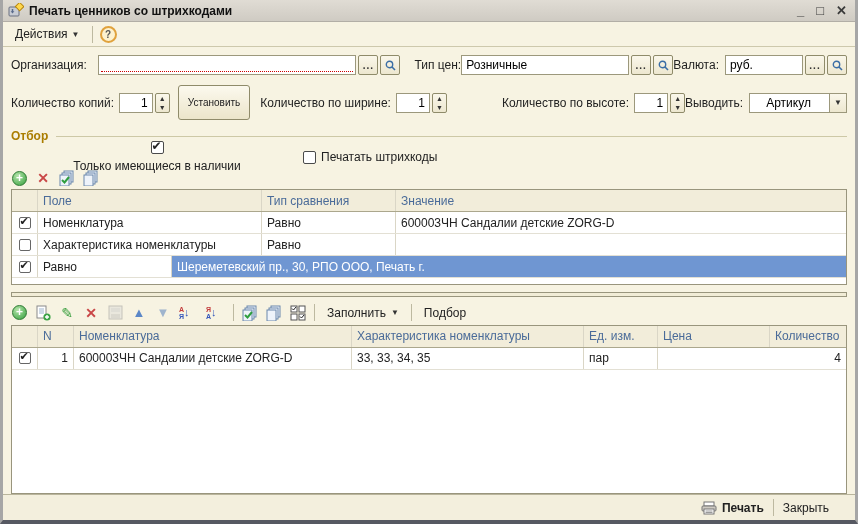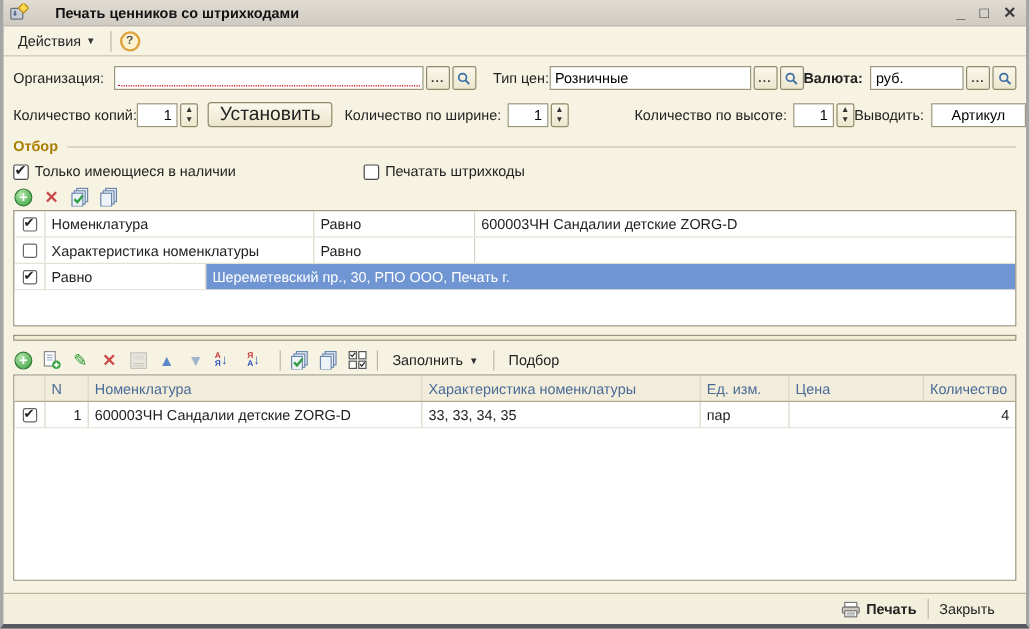--- a/index.html
+++ b/index.html
@@ -5,21 +5,21 @@
   * { box-sizing: border-box; margin: 0; padding: 0; font-family: "Liberation Sans", sans-serif; }
   html,body { width: 858px; height: 524px; }
   body { background:#d4d0c8; }
 
   .window { width:858px; height:524px; display:flex; flex-direction:column;
     background:#f7f3e2; border-left:3px solid #a6a6a6; border-right:3px solid #a6a6a6;
     border-bottom:4px solid #565962; overflow:hidden; }
 
   
   .titlebar { height:22px; background:linear-gradient(#e0dcd4,#cfcbc3); display:flex;
-    align-items:center; padding:0 8px 0 5px; gap:22px; flex:none; border-bottom:1px solid #b2aea6; }
+    align-items:center; padding:0 8px 0 5px; gap:5px; flex:none; border-bottom:1px solid #b2aea6; }
   .titlebar .title { font-weight:bold; font-size:12px; color:#111; flex:1; }
   .win-controls { display:flex; gap:12px; align-items:center; }
   .win-btn { font-size:13px; color:#3a3a3a; font-weight:bold; line-height:1; cursor:default; }
 
   
   .menubar { height:25px; display:flex; align-items:center; gap:7px; padding:0 7px;
     border-bottom:1px solid #cdc8ac; flex:none; }
   .menu-btn { font-size:12px; color:#222; padding:2px 5px; display:flex; align-items:center; gap:4px; }
   .dd-glyph { font-size:8px; color:#333; }
   .vsep { width:1px; height:17px; background:#bdb9a0; }
@@ -39,21 +39,21 @@
   .req-wrap { position:relative; display:flex; }
   .req-wrap::after { content:""; position:absolute; left:3px; right:3px; bottom:3px;
     border-bottom:1px dotted #cc0000; pointer-events:none; }
 
   .spin { width:15px; height:20px; display:flex; flex-direction:column; border:1px solid #8f8b6a;
     border-radius:2px; margin-left:2px; background:linear-gradient(#faf7ea,#ede7cf); overflow:hidden; }
   .spin span { flex:1; font-size:7px; line-height:1; display:flex; align-items:center; justify-content:center; color:#333; }
   .num { text-align:right; }
 
   .push-btn { border:1px solid #8f8b6a; background:linear-gradient(#fcf9ee,#ebe5ca);
-    border-radius:3px; font-size:16px; color:#222; padding:0 9px; height:21px;
+    border-radius:3px; font-size:10px; color:#222; padding:0 9px; height:35px;
     display:flex; align-items:center;text-align:center; }
 
   .select { display:flex; height:20px; border:1px solid #9c987c; background:#fff; width:98px; }
   .select .sel-val { flex:1; font-size:12px; padding:1px 16px; display:flex; align-items:center; }
   .select .sel-btn { width:17px; background:linear-gradient(#faf7ea,#ede7cf); border-left:1px solid #9c987c;
     display:flex; align-items:center; justify-content:center; font-size:8px; color:#333; }
 
   .section-title { margin-top:9px; color:#aa7d00; font-weight:bold; font-size:12px;
     display:flex; align-items:center; gap:8px; }
   .section-title::after { content:""; flex:1; height:1px; background:#cdc8a6; }
@@ -163,21 +163,21 @@
       <span class="field">
         <input class="tin" style="width: 168px;" value="Розничные">
         <span class="btn-sq">...</span>
         <span class="btn-sq">
           <svg width="11" height="11" viewBox="0 0 11 11">
               <circle cx="4.5" cy="4.5" r="3.2" fill="none" stroke="#3b6ea5" stroke-width="1.4"></circle>
               <line x1="7" y1="7" x2="10" y2="10" stroke="#3b6ea5" stroke-width="1.6"></line>
             </svg>
         </span>
       </span>
-      <span class="lbl" style="margin-left:auto; margin-right:6px;font-weight:bold;">Валюта:</span>
+      <span class="lbl" style="margin-left:auto; margin-right:6px;">Валюта:</span>
       <span class="field">
         <input class="tin" style="width: 78px;" value="руб.">
         <span class="btn-sq">...</span>
         <span class="btn-sq">
           <svg width="11" height="11" viewBox="0 0 11 11">
               <circle cx="4.5" cy="4.5" r="3.2" fill="none" stroke="#3b6ea5" stroke-width="1.4"></circle>
               <line x1="7" y1="7" x2="10" y2="10" stroke="#3b6ea5" stroke-width="1.6"></line>
             </svg>
         </span>
       </span>
@@ -214,21 +214,21 @@
         <span class="sel-val">Артикул</span>
         <span class="sel-btn">▼</span>
       </span>
     </div>
 
     <div class="section-title">
       <span>Отбор</span>
     </div>
 
     <div class="cb-line">
-      <span class="cb-group" style="width:292px;">
+      <span class="cb-group" style="width:292px;flex-direction:column;">
         <span class="cb checked"></span>
         <span class="cb-lbl">Только имеющиеся в наличии</span>
       </span>
       <span class="cb-group">
         <span class="cb"></span>
         <span class="cb-lbl">Печатать штрихкоды</span>
       </span>
     </div>
 
     <div class="toolbar">
@@ -245,20 +245,26 @@
       <span class="icon">
         <svg width="16" height="16" viewBox="0 0 16 16">
           <rect x="5" y="1" width="9" height="11" fill="#eef3fa" stroke="#6a87ab"></rect>
           <rect x="3" y="3" width="9" height="11" fill="#eef3fa" stroke="#6a87ab"></rect>
           <rect x="1" y="5" width="9" height="11" fill="#eef3fa" stroke="#6a87ab"></rect>
         </svg>
       </span>
     </div>
 
     <div class="grid t1">
+      <div class="trow thead">
+        <span class="cell ck c1-ck"></span>
+        <span class="cell c1-field">Поле</span>
+        <span class="cell c1-comp">Тип сравнения</span>
+        <span class="cell last">Значение</span>
+      </div>
       <div class="trow">
         <span class="cell ck c1-ck">
             <span class="cb-small checked"></span>
           </span>
         <span class="cell c1-field">Номенклатура</span>
         <span class="cell c1-comp">Равно</span>
         <span class="cell last">600003ЧН Сандалии детские ZORG-D</span>
       </div>
       <div class="trow">
         <span class="cell ck c1-ck">

